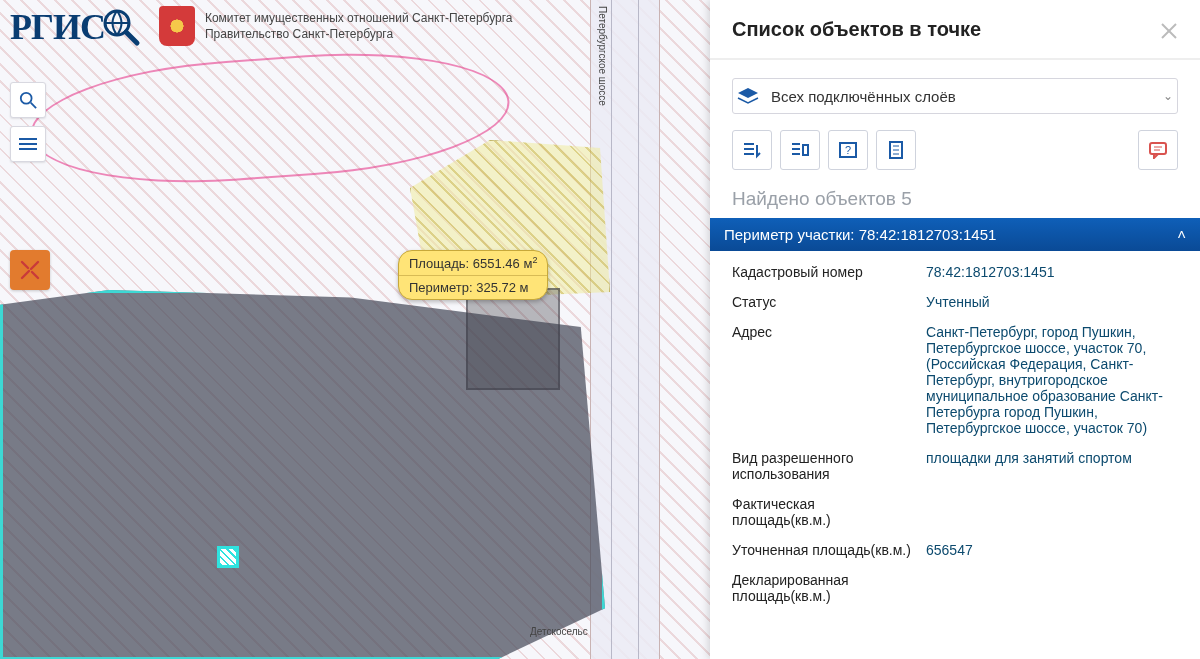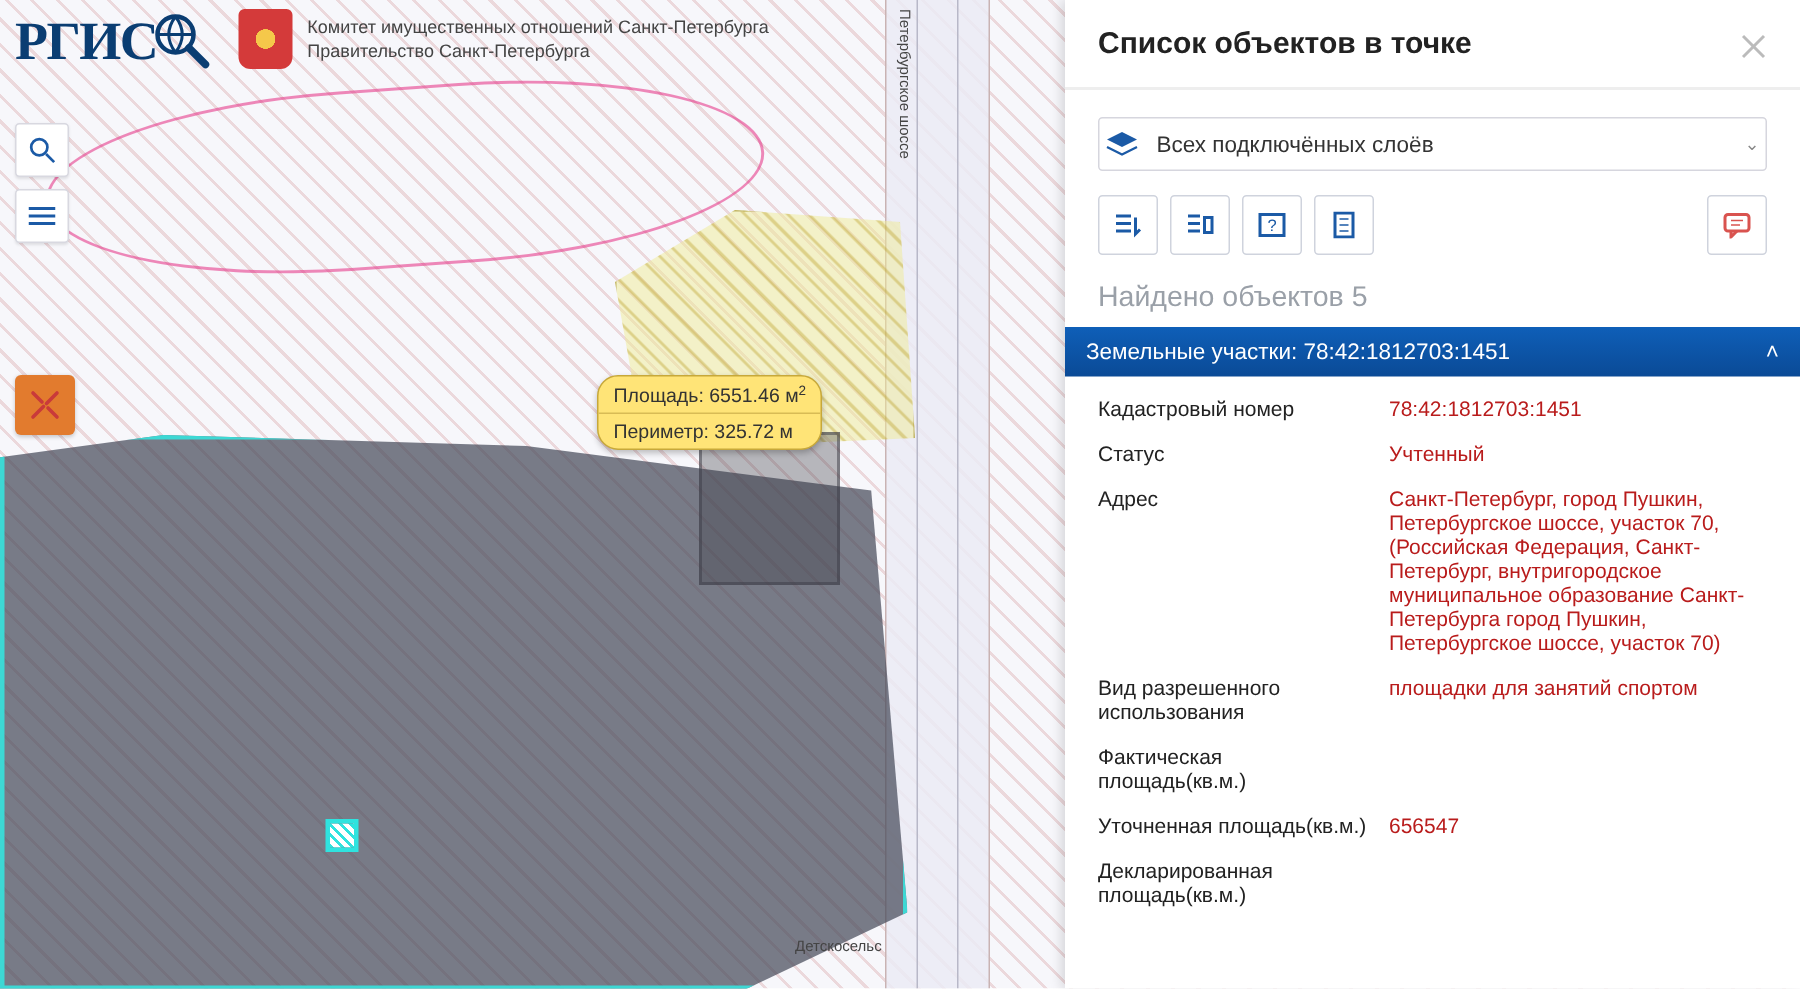--- a/index.html
+++ b/index.html
@@ -128,21 +128,21 @@
     background: linear-gradient(#0f5fb8,#0a4a96); color:#fff;
     padding:8px 14px; font-size:15px; display:flex; align-items:center; justify-content:space-between;
     cursor:pointer;
   }
   .prop-table { padding:6px 0 0; }
   .prop-row {
     display:flex; padding:7px 22px; font-size:14px; color:#333; gap:14px;
   }
   .prop-row:nth-child(odd){ background:#fff; }
   .prop-row .k { width:180px; flex:none; color:#222; }
-  .prop-row .v { flex:1; color:#b91c1c; }
+  .prop-row .v { flex:1; color:#0c4a6e; }
 </style>
 </head>
 <body>
 
 <div class="map">
   <div class="road-v"></div>
   <div class="pink-border" style="left:30px; top:58px; width:480px; height:120px; border-radius:50%/60%; transform:rotate(-4deg);"></div>
   <div class="parcel-yellow"></div>
   <div class="parcel-dark"></div>
   <div class="sel-rect"></div>
@@ -261,21 +261,21 @@
         </svg>
     </div>
   </div>
 
   <div class="found">
     <span>Найдено объектов</span>
     <span>5</span>
   </div>
 
   <div class="section-bar">
-    <span>Земельные участки: 78:42:1812703:1451</span>
+    <span>Периметр участки: 78:42:1812703:1451</span>
     <span>˄</span>
   </div>
 
   <div class="prop-table">
     <div class="prop-row">
         <div class="k">Кадастровый номер</div>
         <div class="v">78:42:1812703:1451</div>
       </div>
     <div class="prop-row">
         <div class="k">Статус</div>

